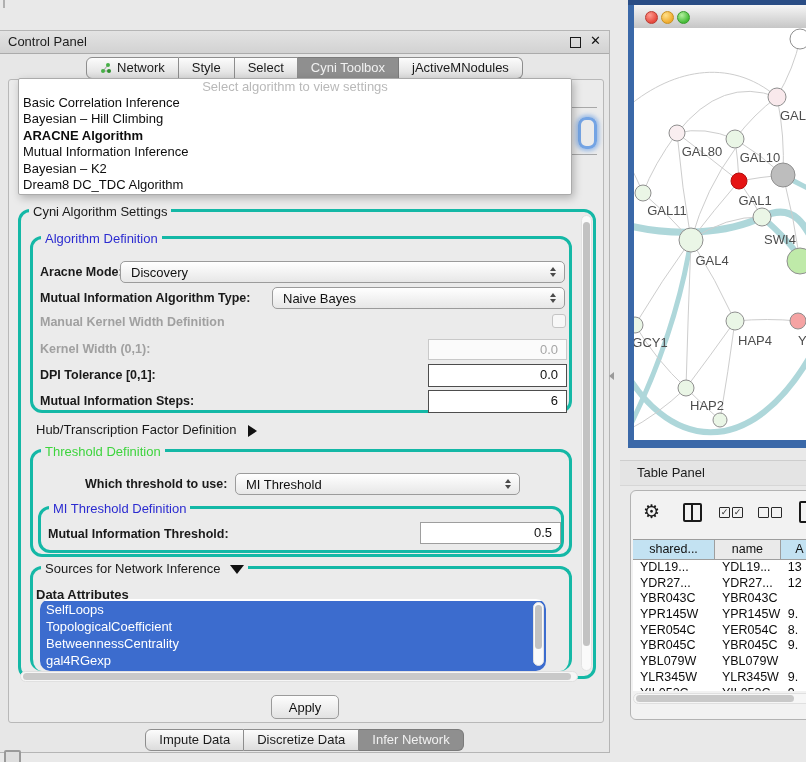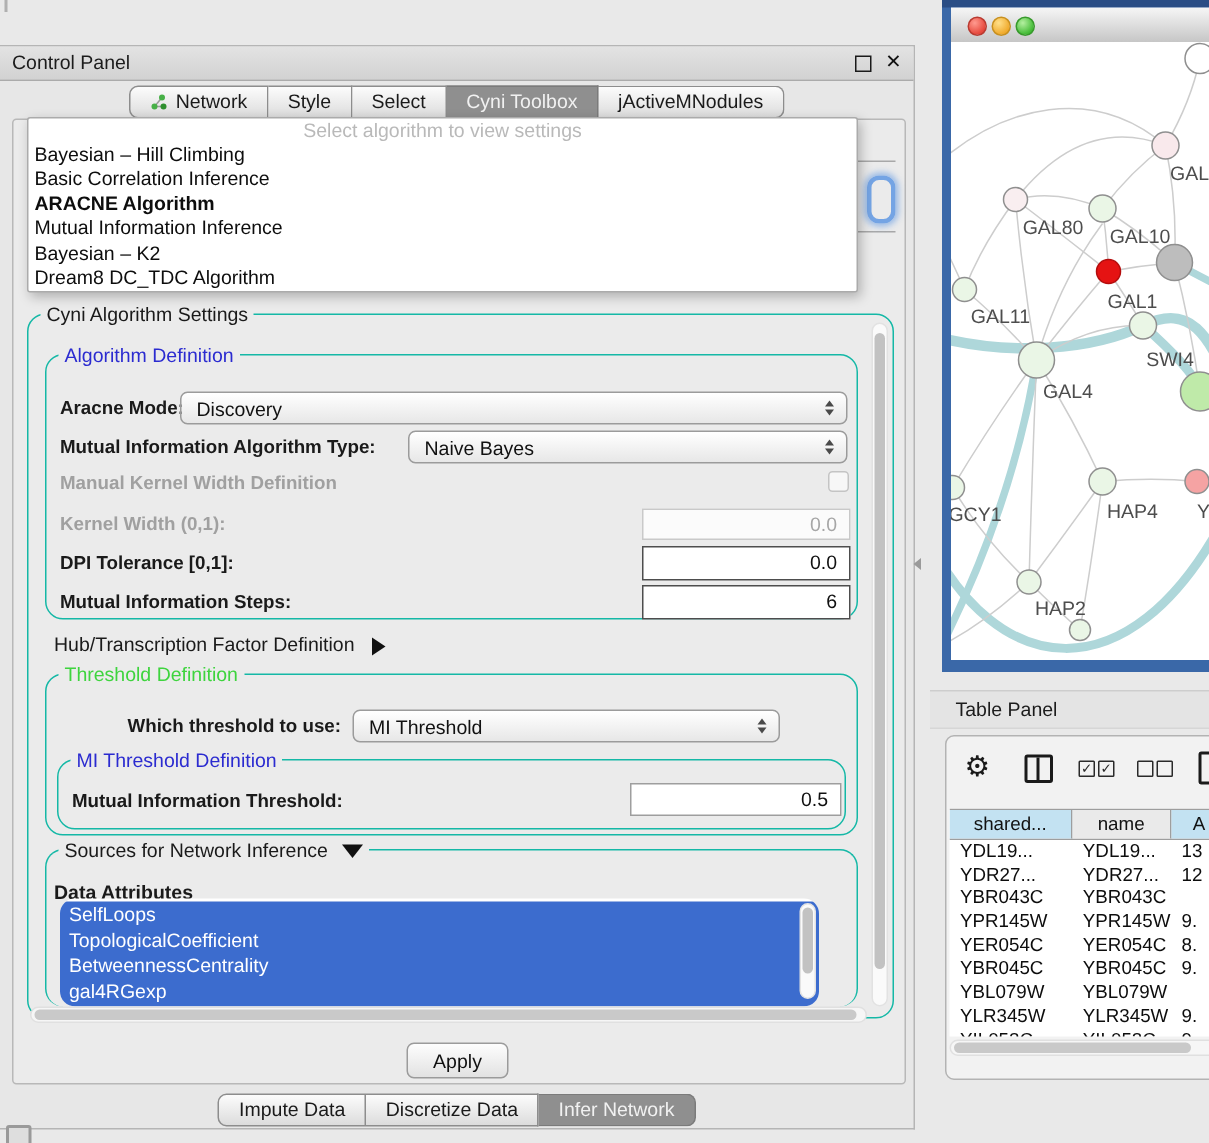--- a/index.html
+++ b/index.html
@@ -28,21 +28,21 @@
   .combo-fragment{left:570px;top:76px;width:26px;height:46px;background:#ebebeb;border:1px solid #a8a8a8;border-right:none;z-index:3;}
   .combo-fragment .glow{position:absolute;left:7px;top:9px;width:13px;height:26px;border:3px solid #74a4e4;
      border-radius:8px;box-shadow:0 0 4px 2px rgba(116,164,228,.7);}
   
   .popup{left:18px;top:47px;width:552px;height:115px;background:#fff;border:1px solid #ababab;
      box-shadow:2px 3px 8px rgba(0,0,0,.25);z-index:5;border-radius:2px;}
   .popup .prompt{height:16px;line-height:15px;text-align:center;color:#b9b9b9;font-size:13px;}
   .popup .item{height:16.4px;line-height:16.4px;font-size:13px;padding-left:4px;color:#0d0d0d;white-space:nowrap;}
   .popup .item.bold{font-weight:bold;}
   
-  .fs{position:absolute;border:1px solid #14b8a6;border-radius:12px;box-sizing:border-box;}
+  .fs{position:absolute;border:3px solid #14b8a6;border-radius:12px;box-sizing:border-box;}
   .fs>.legend{position:absolute;top:-8px;left:8px;background:#ebebeb;padding:0 4px;font-size:13px;color:#1a1a1a;white-space:nowrap;}
   .legend.blue{color:#2b2bd0;}
   .legend.green{color:#3ed43e;}
   .lbl{position:absolute;font-size:12.5px;font-weight:bold;color:#1a1a1a;white-space:nowrap;}
   .lbl.dis{color:#a0a0a0;}
   .lbl.plain{font-weight:normal;font-size:13px;}
   
   .combo{position:absolute;height:22px;border:1px solid #9b9b9b;border-radius:5px;
      background:linear-gradient(#ffffff,#e7e7e7);box-sizing:border-box;display:flex;align-items:center;}
   .combo .val{flex:1;font-size:13px;padding-left:10px;color:#111;}
@@ -141,22 +141,22 @@
   </nav>
 
   <div class="abs cp-body"></div>
 
   <div class="abs combo-fragment">
       <div class="glow"></div>
     </div>
 
   <div class="abs popup">
     <div class="prompt">Select algorithm to view settings</div>
+    <div class="item">Basic Correlation Inference</div>
     <div class="item">Bayesian – Hill Climbing</div>
-    <div class="item">Basic Correlation Inference</div>
     <div class="item bold">ARACNE Algorithm</div>
     <div class="item">Mutual Information Inference</div>
     <div class="item">Bayesian – K2</div>
     <div class="item">Dream8 DC_TDC Algorithm</div>
   </div>
 
   <div class="fs" style="left:18px;top:178px;width:578px;height:470px;">
     <span class="legend">Cyni Algorithm Settings</span>
   </div>
 

